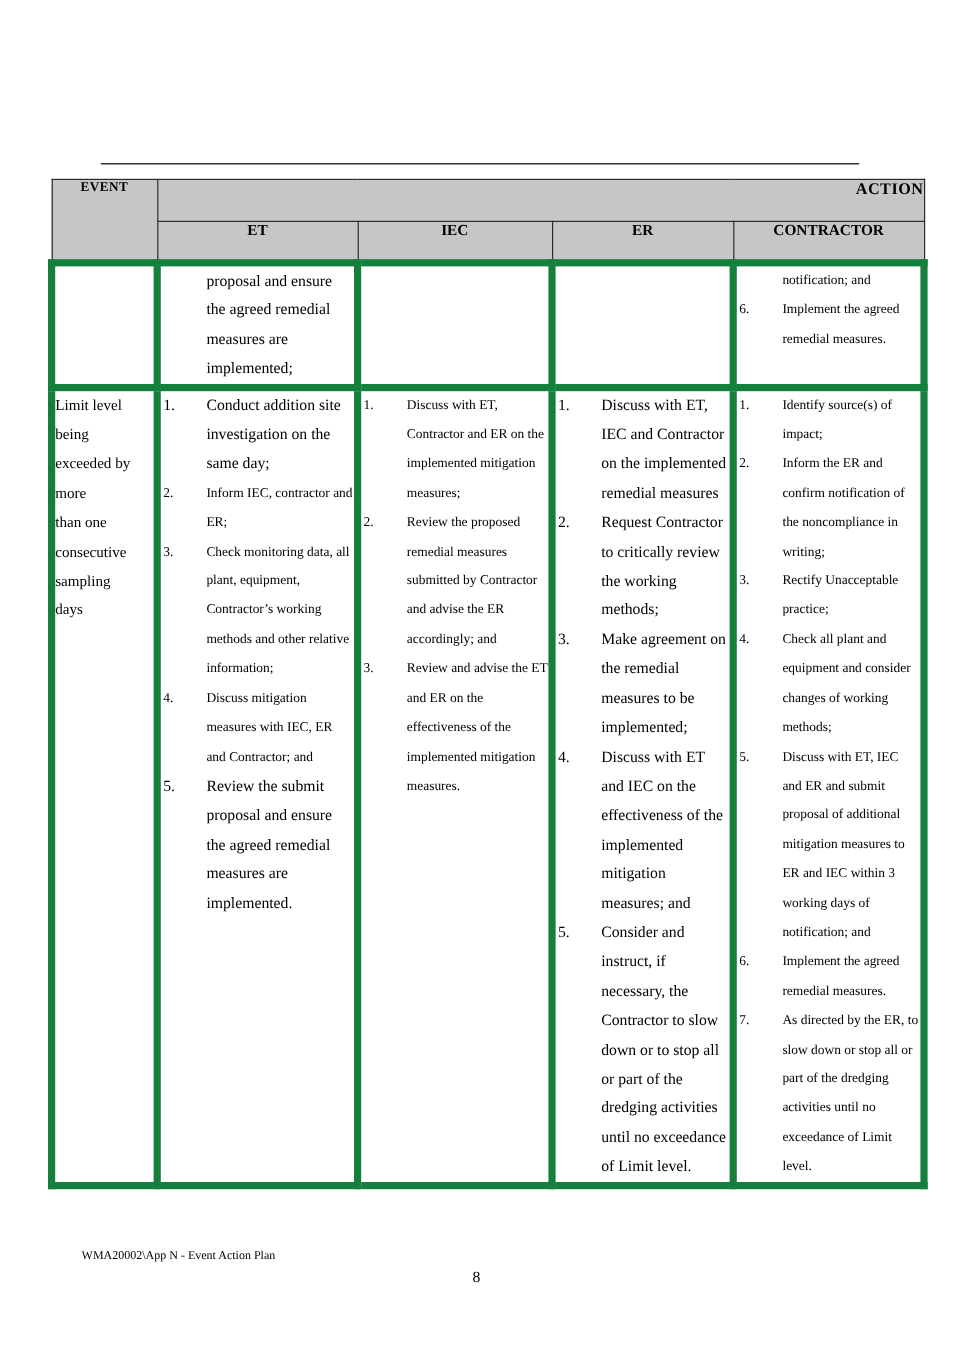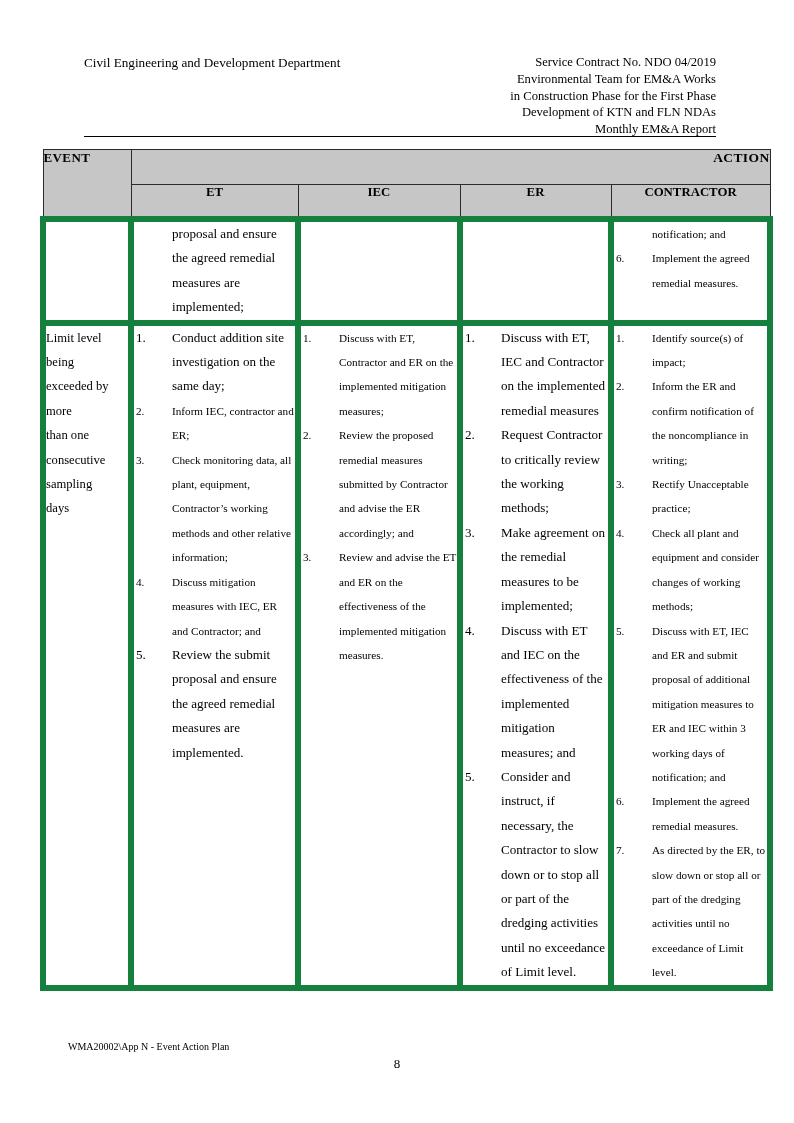--- a/index.html
+++ b/index.html
@@ -70,22 +70,22 @@
     vertical-align: top;
     padding: 0;
     background: #ffffff;
   }
   .tbl .hdr-cell {
     background: #c6c6c6;
     font-weight: bold;
     border: 1.6px solid #2b2b2b;
   }
   .hdr-event {
-    text-align: left;
-    font-size: 13px;
+    text-align: center;
+    font-size: 11px;
     letter-spacing: .4px;
     vertical-align: middle;
   }
   .hdr-action {
     text-align: right;
     font-size: 13.5px;
     letter-spacing: .4px;
     height: 34px;
     vertical-align: middle;
   }
@@ -163,28 +163,20 @@
     text-align: center;
     font-size: 13px;
   }
 </style>
 </head>
 <body>
 
 <div class="page">
 
   <div class="doc-header">
-    <div class="hdr-left">Civil Engineering and Development Department</div>
-    <div class="hdr-right">
-      <div>Service Contract No. NDO 04/2019</div>
-      <div>Environmental Team for EM&amp;A Works</div>
-      <div>in Construction Phase for the First Phase</div>
-      <div>Development of KTN and FLN NDAs</div>
-      <div>Monthly EM&amp;A Report</div>
-    </div>
   </div>
   <div class="hdr-rule"></div>
 
   <table class="tbl">
     <colgroup>
       <col class="c-event">
         <col class="c-et">
         <col class="c-iec">
         <col class="c-er">
         <col class="c-con">

